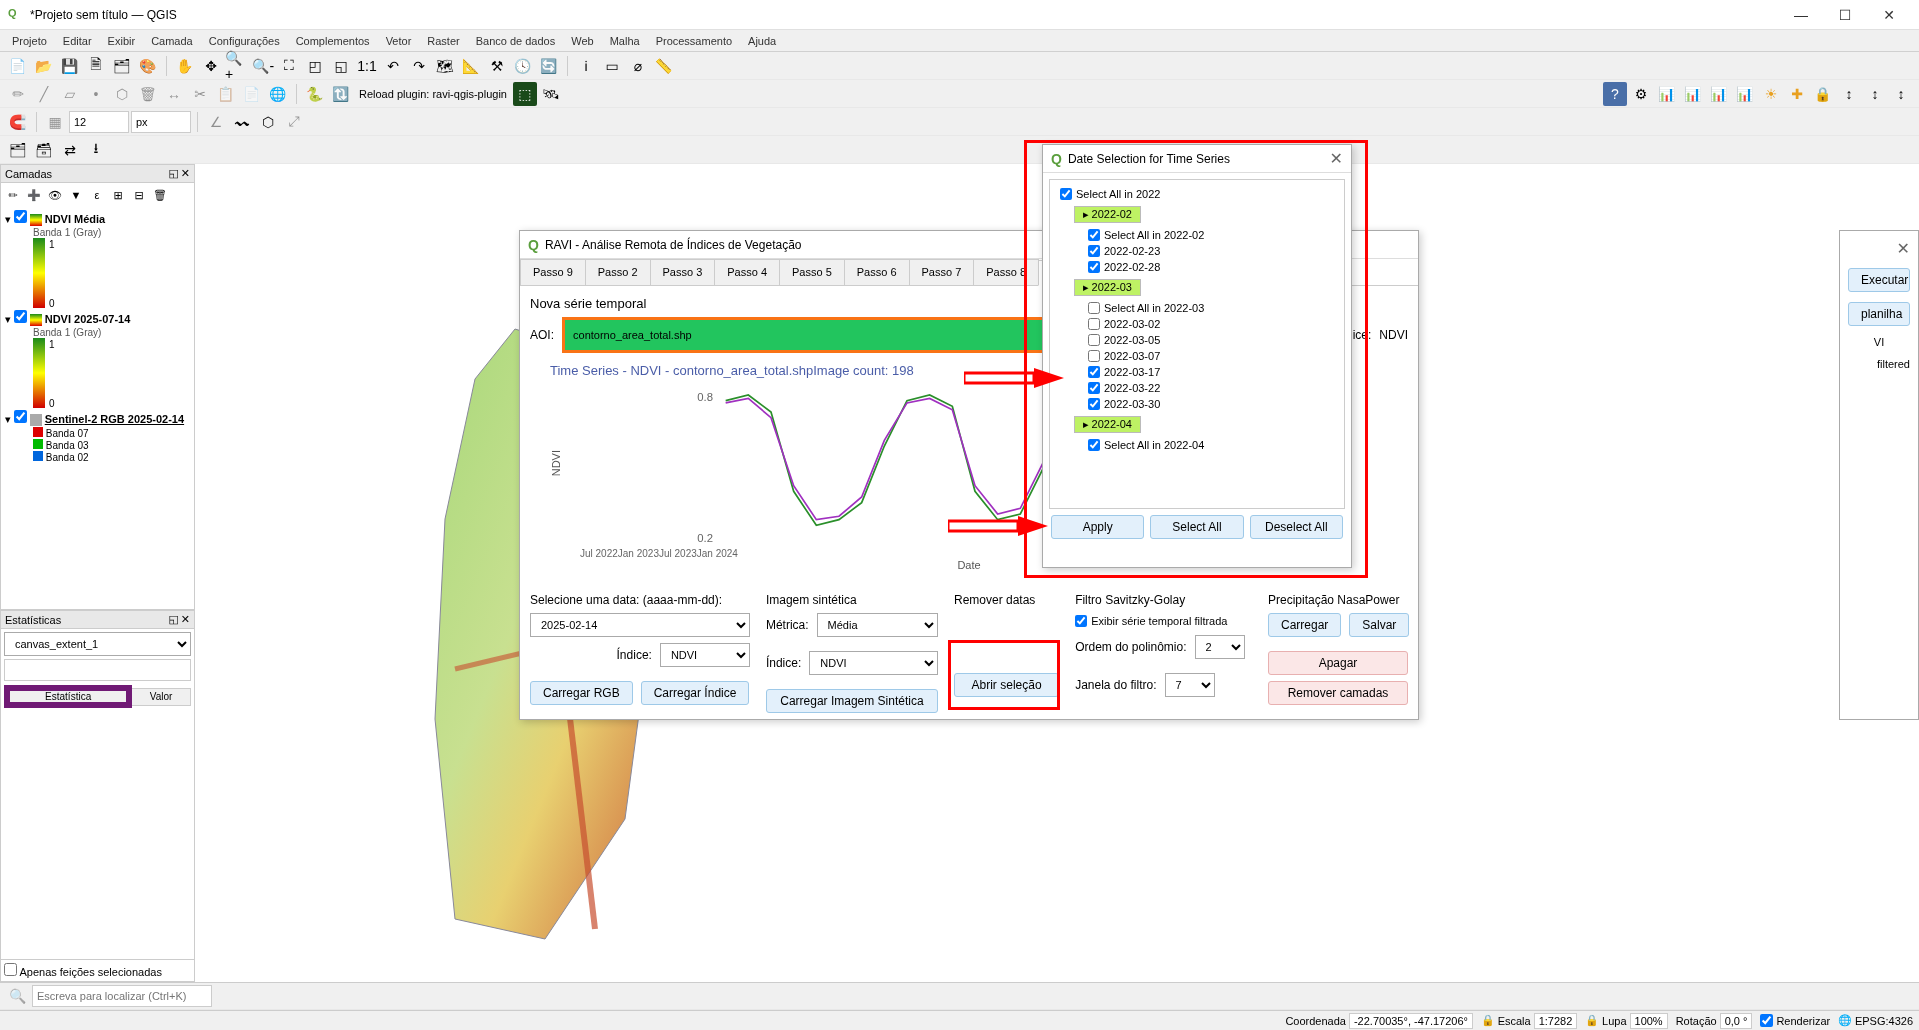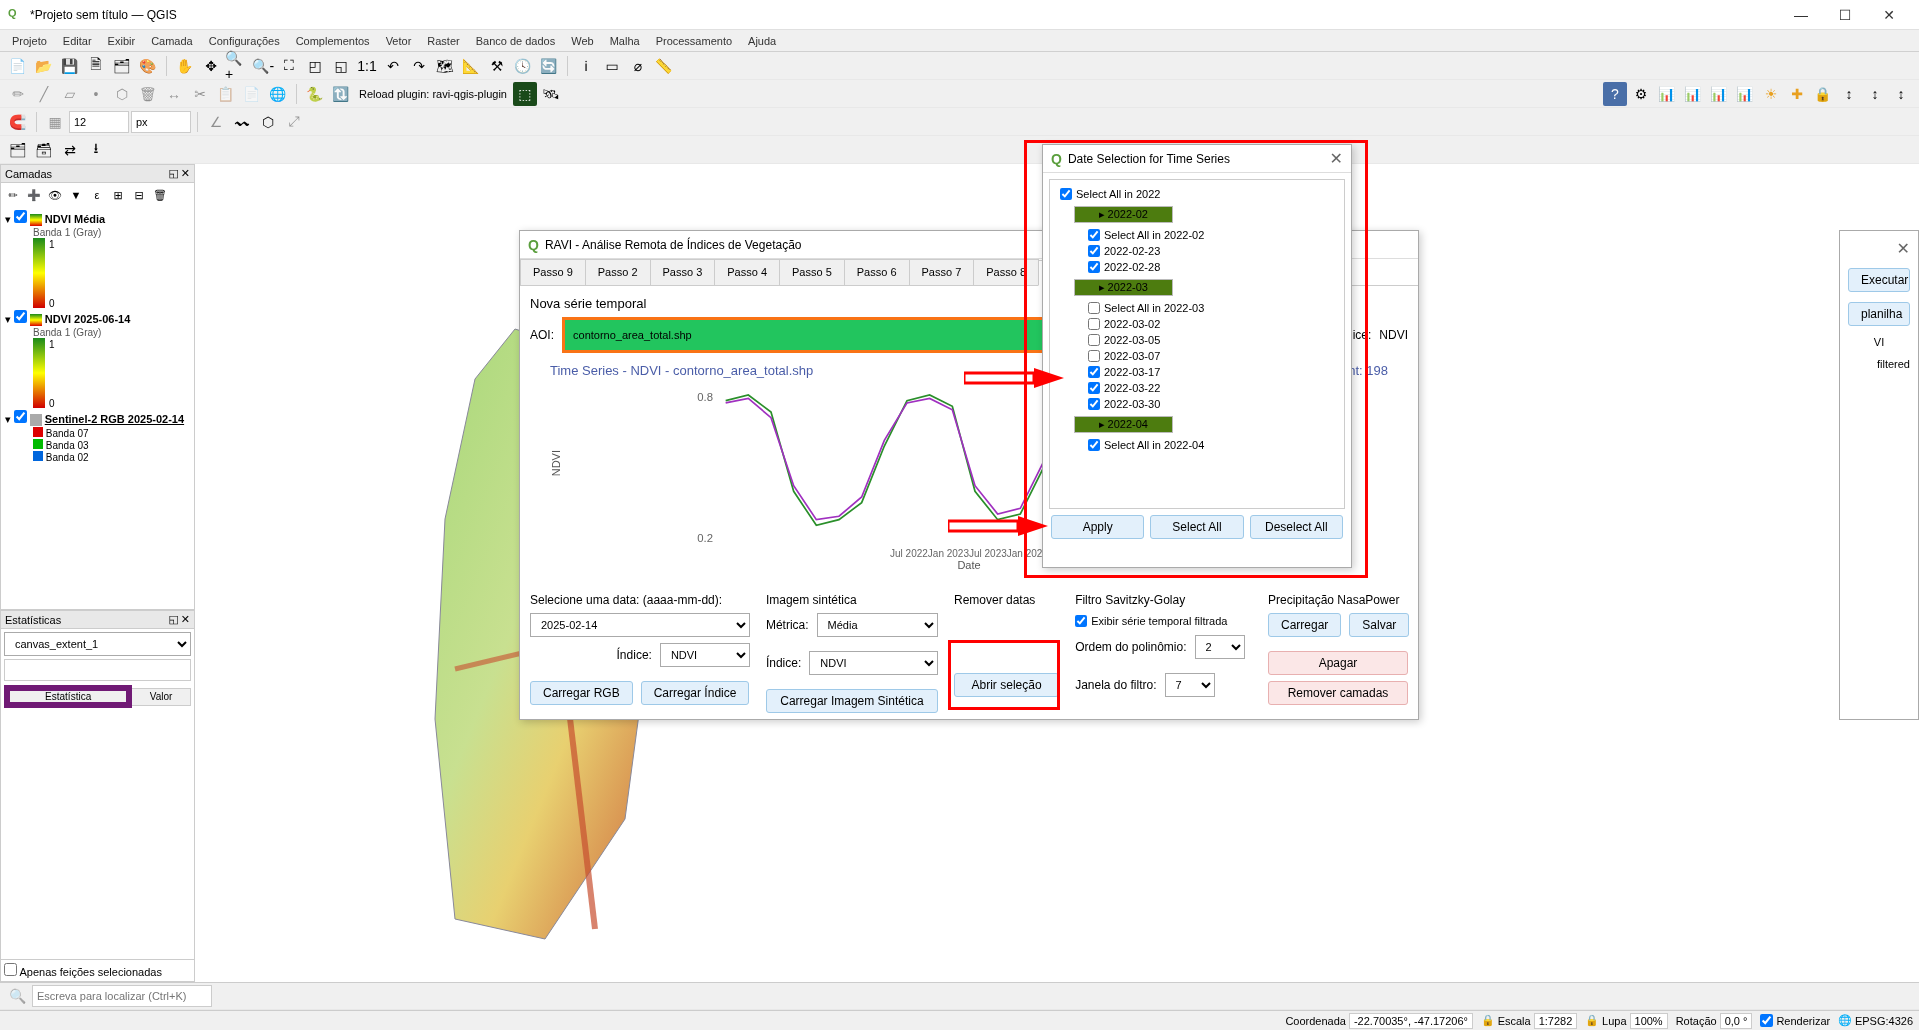--- a/index.html
+++ b/index.html
@@ -50,21 +50,21 @@
 .chart-count { color: #4a5da8; font-size: 13px; }
 
 .controls-grid { display: flex; gap: 16px; margin-top: 10px; }
 .ctrl-col { display: flex; flex-direction: column; gap: 6px; }
 .mini-sel { height: 24px; border: 1px solid #aaa; padding: 0 6px; font-size: 11px; background: #fff; }
 
 .dateSel { left: 1042px; top: 144px; width: 310px; height: 424px; z-index: 10; }
 .dateSel .scroll { height: 330px; overflow-y: auto; padding: 6px 10px; border: 1px solid #ccc; margin: 6px; }
 .chk { display: flex; align-items: center; gap: 4px; padding: 2px 0; font-size: 11px; }
 .chk input { width: 12px; height: 12px; }
-.month-hdr { display: inline-block; border: 1px solid #bbb; padding: 1px 24px; background: #4d7c0f; font-size: 11px; margin: 4px 0; cursor: pointer; }
+.month-hdr { display: inline-block; border: 1px solid #bbb; padding: 1px 8px; background: #bef264; font-size: 11px; margin: 4px 0; cursor: pointer; }
 .dateSel .btnrow { display: flex; gap: 6px; padding: 0 8px; justify-content: space-between; }
 .dateSel .btnrow .btn { flex: 1; text-align: center; }
 .dateSel .okrow { display: flex; justify-content: flex-end; gap: 6px; padding: 6px 8px; }
 
 .red-box { position: absolute; border: 3px solid #ff0000; pointer-events: none; z-index: 20; }
 .red-arrow { position: absolute; z-index: 20; color: #ff0000; }
 
 .statusbar { height: 20px; background: #f0f0f0; border-top: 1px solid #ccc; display: flex; align-items: center; padding: 0 6px; font-size: 11px; gap: 8px; }
 .statusbar .sp { display: flex; align-items: center; gap: 3px; }
 .statusbar .spval { border: 1px solid #ccc; padding: 0 4px; background: #fff; height: 16px; display: inline-flex; align-items: center; }
@@ -206,21 +206,21 @@
         <span class="tbtn" style="width:18px;height:18px;font-size:11px">🗑</span>
       </div>
       <div class="panel-body">
         <div class="layer-item">▾ <input type="checkbox" checked="" style=""> <span style="display:inline-block;width:12px;height:12px;background:linear-gradient(#1a8a1a,#ff0,#d00);vertical-align:middle"></span> <b>NDVI Média</b></div>
         <div style="padding-left:30px;font-size:10px;color:#555">Banda 1 (Gray)</div>
         <div><span class="gradient"></span><span style="display:inline-flex;flex-direction:column;justify-content:space-between;height:70px;font-size:10px;padding-left:4px">
               <span>1</span>
               <span>0</span>
             </span></div>
 
-        <div class="layer-item">▾ <input type="checkbox" checked="" style=""> <span style="display:inline-block;width:12px;height:12px;background:linear-gradient(#1a8a1a,#ff0,#d00);vertical-align:middle"></span> <b>NDVI 2025-06-14</b></div>
+        <div class="layer-item">▾ <input type="checkbox" checked="" style=""> <span style="display:inline-block;width:12px;height:12px;background:linear-gradient(#1a8a1a,#ff0,#d00);vertical-align:middle"></span> <b>NDVI 2025-07-14</b></div>
         <div style="padding-left:30px;font-size:10px;color:#555">Banda 1 (Gray)</div>
         <div><span class="gradient"></span><span style="display:inline-flex;flex-direction:column;justify-content:space-between;height:70px;font-size:10px;padding-left:4px">
               <span>1</span>
               <span>0</span>
             </span></div>
 
         <div class="layer-item">▾ <input type="checkbox" checked="" style=""> <span style="display:inline-block;width:12px;height:12px;background:#aaa;vertical-align:middle"></span> <b style="text-decoration:underline">Sentinel-2 RGB 2025-02-14</b></div>
         <div style="padding-left:30px;font-size:10px"><span style="display:inline-block;width:10px;height:10px;background:#d00"></span> <span>Banda 07</span></div>
         <div style="padding-left:30px;font-size:10px"><span style="display:inline-block;width:10px;height:10px;background:#0b0"></span> <span>Banda 03</span></div>
         <div style="padding-left:30px;font-size:10px"><span style="display:inline-block;width:10px;height:10px;background:#06d"></span> <span>Banda 02</span></div>
@@ -299,34 +299,34 @@
     <div class="lbl" style="font-size:13px;margin-bottom:6px">Nova série temporal</div>
     <div class="row">
       <span class="lbl">AOI:</span>
       <select class="sel"><option>contorno_area_total.shp</option></select>
       <button class="btn">Atualizar</button>
       <span class="lbl" style="margin-left:20px">Índice:</span>
       <span class="lbl">NDVI</span>
     </div>
 
     <div class="chart-area">
-      <div style="display:flex;justify-content:space-between">
+      <div style="display:flex;">
         <span class="chart-title">Time Series - NDVI - contorno_area_total.shp</span>
         <span class="chart-count">Image count: 198</span>
       </div>
       <div style="display:flex;align-items:center;height:170px">
         <span style="writing-mode:vertical-lr;transform:rotate(180deg);font-size:11px;color:#555">NDVI</span>
         <svg class="ndvi-chart" viewBox="0 0 500 150">
           <text x="5" y="20" font-size="10" fill="#666">0.8</text>
           <text x="5" y="145" font-size="10" fill="#666">0.2</text>
           <path d="M30,20 L50,15 L70,30 L90,100 L110,130 L130,125 L150,110 L170,60 L190,20 L210,15 L230,25 L250,100 L270,125 L290,120 L310,80 L330,25 L350,18 L370,22 L390,70 L410,110 L430,130 L450,132 L470,125 L490,80" stroke="#2a8f2a" stroke-width="1.5" fill="none"></path>
           <path d="M30,22 L50,18 L70,35 L90,95 L110,125 L130,122 L150,105 L170,55 L190,22 L210,18 L230,28 L250,95 L270,120 L290,115 L310,75 L330,28 L350,22 L370,26 L390,65 L410,105 L430,125 L450,128 L470,120 L490,78" stroke="#a030c0" stroke-width="1.5" fill="none"></path>
         </svg>
       </div>
-      <div style="display:flex;justify-content:center;font-size:10px;color:#666;padding:0 30px">
+      <div style="display:flex;justify-content:flex-start;font-size:10px;color:#666;padding:0 30px">
         <span>Jul 2022</span>
         <span>Jan 2023</span>
         <span>Jul 2023</span>
         <span>Jan 2024</span>
       </div>
       <div style="text-align:center;font-size:11px;color:#555">Date</div>
     </div>
 
     <div class="controls-grid">
       <div class="ctrl-col" style="width:230px">

